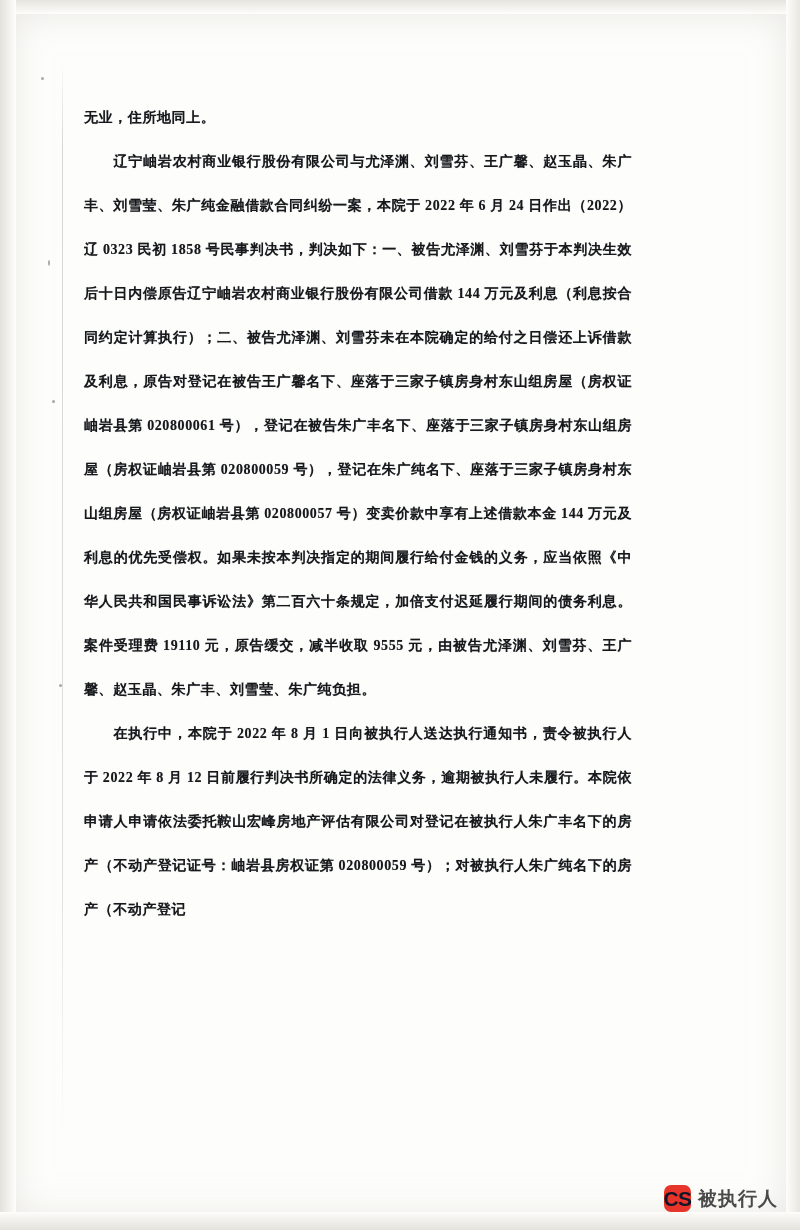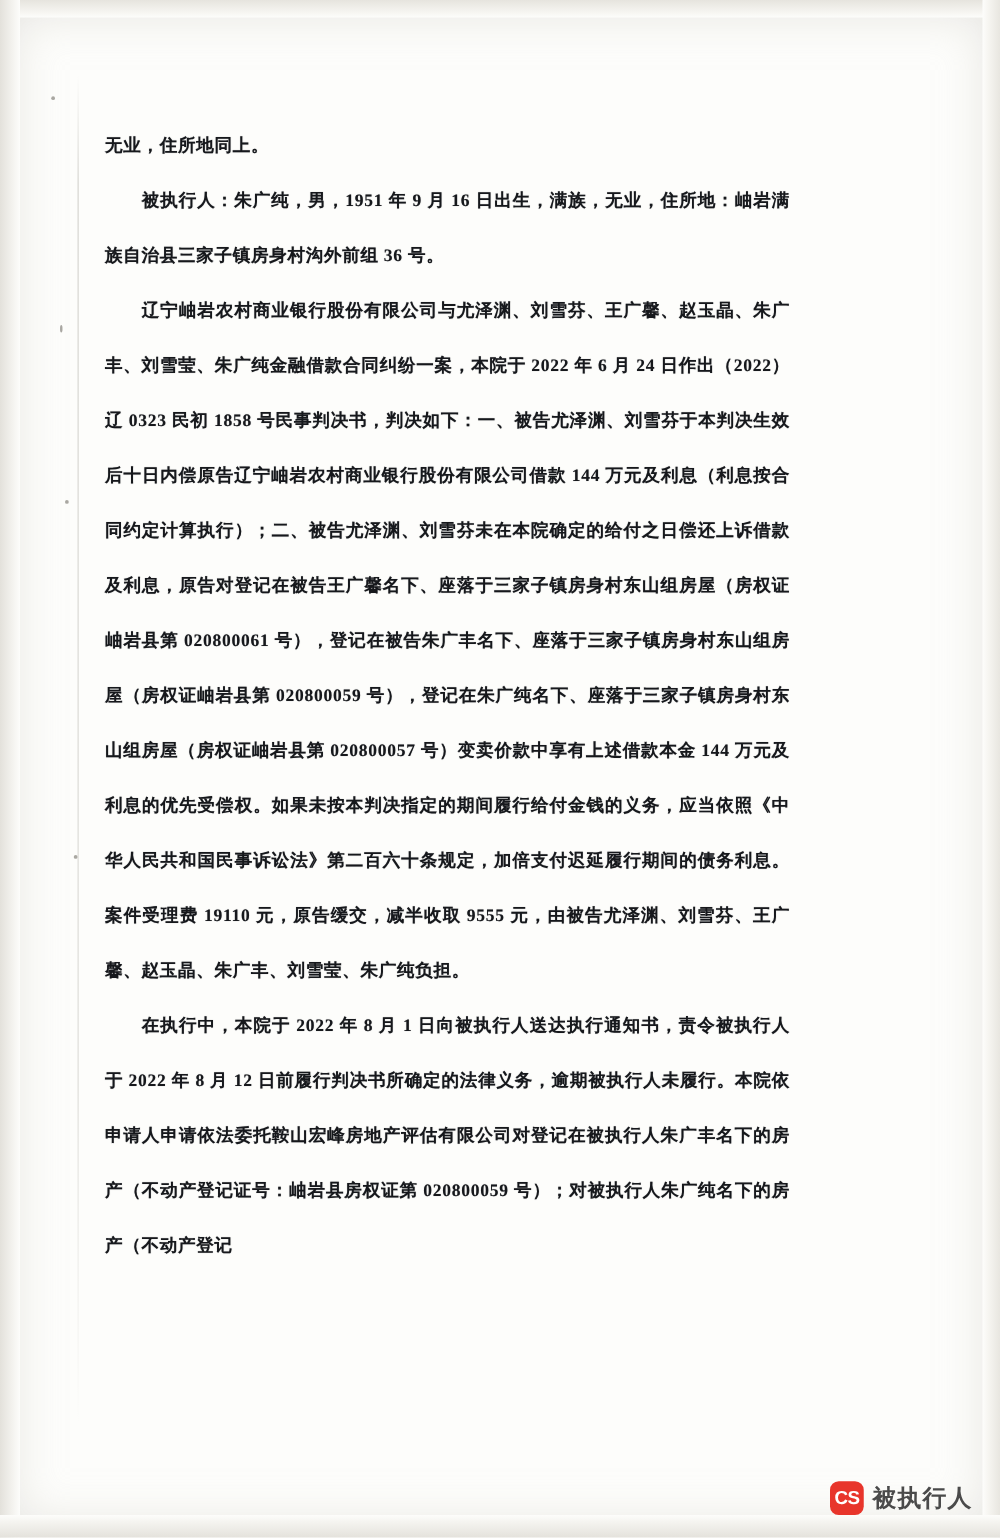--- a/index.html
+++ b/index.html
@@ -102,24 +102,24 @@
     bottom: 18px;
     display: flex;
     align-items: center;
     gap: 7px;
   }
   #cs-logo {
     width: 27px;
     height: 27px;
     border-radius: 7px;
     background: #e8352b;
-    color: #ffffff;
+    color: #0f172a;
     font-family: "Liberation Sans", sans-serif;
     font-weight: bold;
-    font-size: 15px;
+    font-size: 21px;
     display: flex;
     align-items: center;
     justify-content: center;
     letter-spacing: -0.5px;
   }
   #cs-text {
     font-family: "Liberation Sans", sans-serif;
     font-size: 19px;
     font-weight: bold;
     color: #4a4a4a;
@@ -137,21 +137,20 @@
   <div id="scan-bottom-edge"></div>
   <div id="fold-line"></div>
 
   <div class="speck" style="left:41px; top:77px; width:3px; height:3px;"></div>
   <div class="speck" style="left:48px; top:260px; width:2px; height:6px;"></div>
   <div class="speck" style="left:52px; top:400px; width:3px; height:3px;"></div>
   <div class="speck" style="left:59px; top:684px; width:3px; height:3px;"></div>
 
   <div id="doc-body">
     <p class="para">无业，住所地同上。</p>
-    <p class="para indent">被执行人：朱广纯，男，1951 年 9 月 16 日出生，满族，无业，住所地：岫岩满族自治县三家子镇房身村沟外前组 36 号。</p>
     <p class="para indent">辽宁岫岩农村商业银行股份有限公司与尤泽渊、刘雪芬、王广馨、赵玉晶、朱广丰、刘雪莹、朱广纯金融借款合同纠纷一案，本院于 2022 年 6 月 24 日作出（2022）辽 0323 民初 1858 号民事判决书，判决如下：一、被告尤泽渊、刘雪芬于本判决生效后十日内偿原告辽宁岫岩农村商业银行股份有限公司借款 144 万元及利息（利息按合同约定计算执行）；二、被告尤泽渊、刘雪芬未在本院确定的给付之日偿还上诉借款及利息，原告对登记在被告王广馨名下、座落于三家子镇房身村东山组房屋（房权证岫岩县第 020800061 号），登记在被告朱广丰名下、座落于三家子镇房身村东山组房屋（房权证岫岩县第 020800059 号），登记在朱广纯名下、座落于三家子镇房身村东山组房屋（房权证岫岩县第 020800057 号）变卖价款中享有上述借款本金 144 万元及利息的优先受偿权。如果未按本判决指定的期间履行给付金钱的义务，应当依照《中华人民共和国民事诉讼法》第二百六十条规定，加倍支付迟延履行期间的债务利息。案件受理费 19110 元，原告缓交，减半收取 9555 元，由被告尤泽渊、刘雪芬、王广馨、赵玉晶、朱广丰、刘雪莹、朱广纯负担。</p>
     <p class="para indent">在执行中，本院于 2022 年 8 月 1 日向被执行人送达执行通知书，责令被执行人于 2022 年 8 月 12 日前履行判决书所确定的法律义务，逾期被执行人未履行。本院依申请人申请依法委托鞍山宏峰房地产评估有限公司对登记在被执行人朱广丰名下的房产（不动产登记证号：岫岩县房权证第 020800059 号）；对被执行人朱广纯名下的房产（不动产登记</p>
   </div>
 
   <div id="cs-badge">
     <div id="cs-logo">CS</div>
     <div id="cs-text">被执行人</div>
   </div>
 
 </div>

